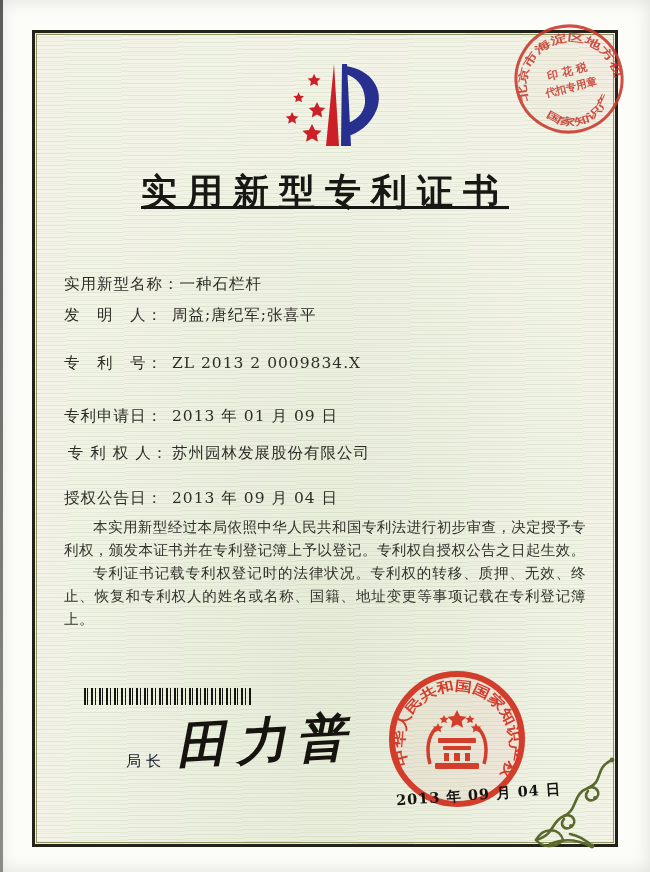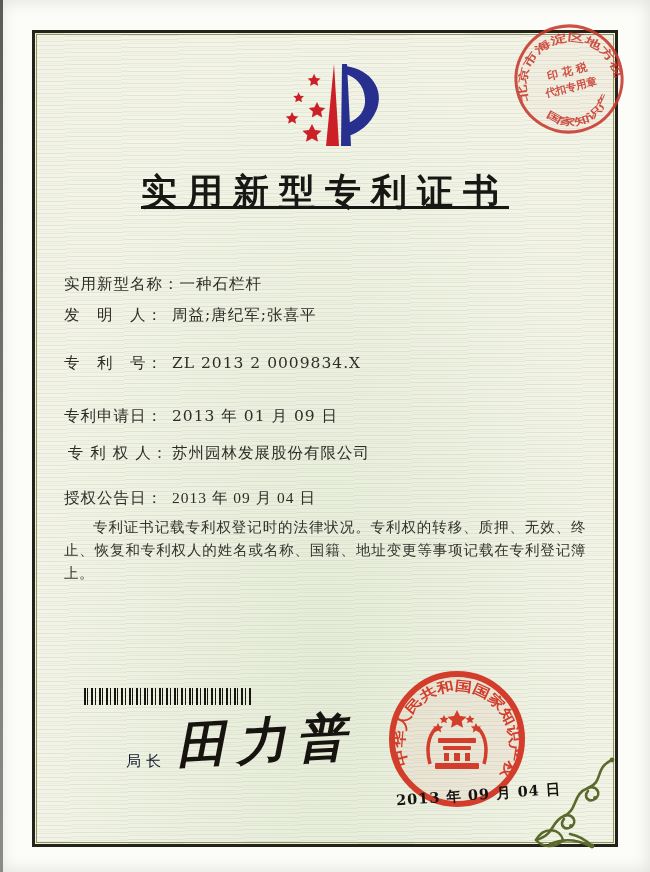--- a/index.html
+++ b/index.html
@@ -23,21 +23,21 @@
 
   .tax-stamp{position:absolute;left:512px;top:22px;width:114px;height:114px;
              transform:rotate(-14deg);opacity:.88;}
 
   .title{position:absolute;left:0;top:168px;width:100%;text-align:center;
          font-size:36px;font-weight:700;letter-spacing:10px;color:#171713;margin:0;text-decoration:underline;}
 
   .fields{position:absolute;left:64px;top:250px;width:520px;}
   .field-row{position:absolute;left:0;white-space:nowrap;font-size:15.5px;color:#2e2d28;letter-spacing:1px;}
   .field-row .lbl{display:inline-block;min-width:108px;}
-  .f0{top:0;margin-top:24px;}  .f1{top:55px;} .f2{top:103px;} .f3{top:156px;} .f4{top:193px;text-align:center;} .f5{top:238px;font-family:Liberation Serif, serif;}
+  .f0{top:0;margin-top:24px;}  .f1{top:55px;} .f2{top:103px;} .f3{top:156px;} .f4{top:193px;text-align:center;} .f5{top:238px;}
 
   .body-text{position:absolute;left:64px;top:516px;width:522px;color:#33322c;
              font-size:14.5px;line-height:23px;text-align:justify;letter-spacing:.4px;}
   .body-text p{margin:0;text-indent:2em;}
 
   .barcode{position:absolute;left:84px;top:688px;width:168px;height:17px;
            background:repeating-linear-gradient(90deg,
              #15150f 0 2px, transparent 2px 3px,
              #15150f 3px 4px, transparent 4px 7px,
              #15150f 7px 9px, transparent 9px 11px,
@@ -113,20 +113,21 @@
     </div>
     <div class="field-row f4">
       <span class="lbl">专 利 权 人：</span><span>苏州园林发展股份有限公司</span>
     </div>
     <div class="field-row f5">
       <span class="lbl">授权公告日：</span><span>2013 年 09 月 04 日</span>
     </div>
   </div>
 
   <div class="body-text">
+    <p>本实用新型经过本局依照中华人民共和国专利法进行初步审查，决定授予专利权，颁发本证书并在专利登记簿上予以登记。专利权自授权公告之日起生效。</p>
     <p>专利证书记载专利权登记时的法律状况。专利权的转移、质押、无效、终止、恢复和专利权人的姓名或名称、国籍、地址变更等事项记载在专利登记簿上。</p>
   </div>
 
   <div class="barcode"></div>
 
   <div class="sig-label">局长</div>
   <div class="sig-name">田力普</div>
 
   <svg class="office-seal" viewBox="0 0 142 142" aria-hidden="true">
     <defs>

